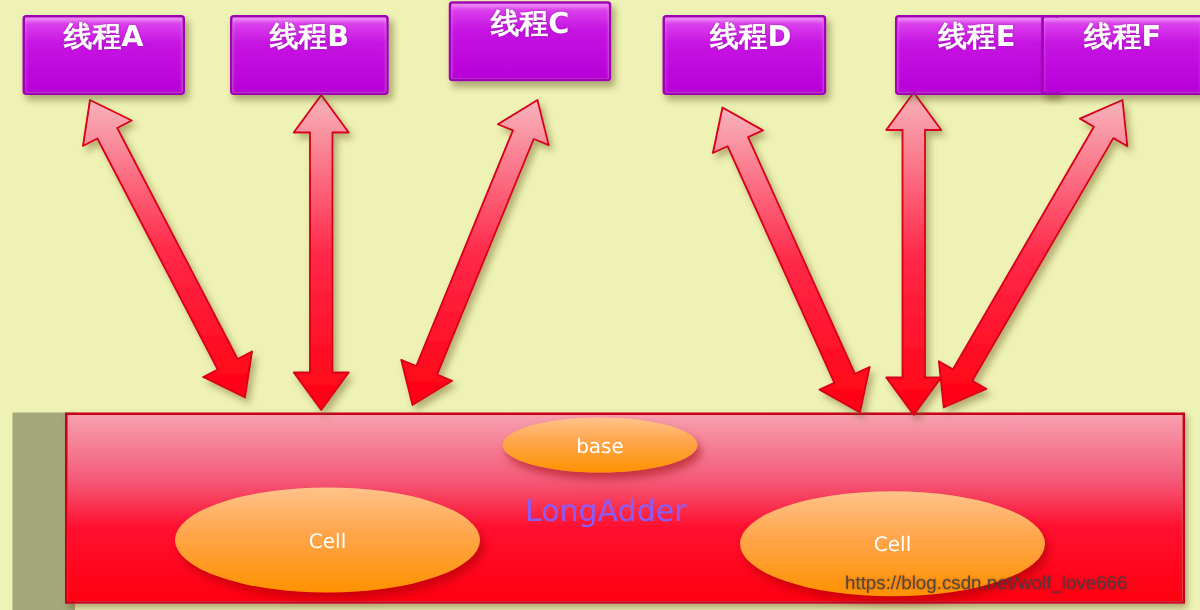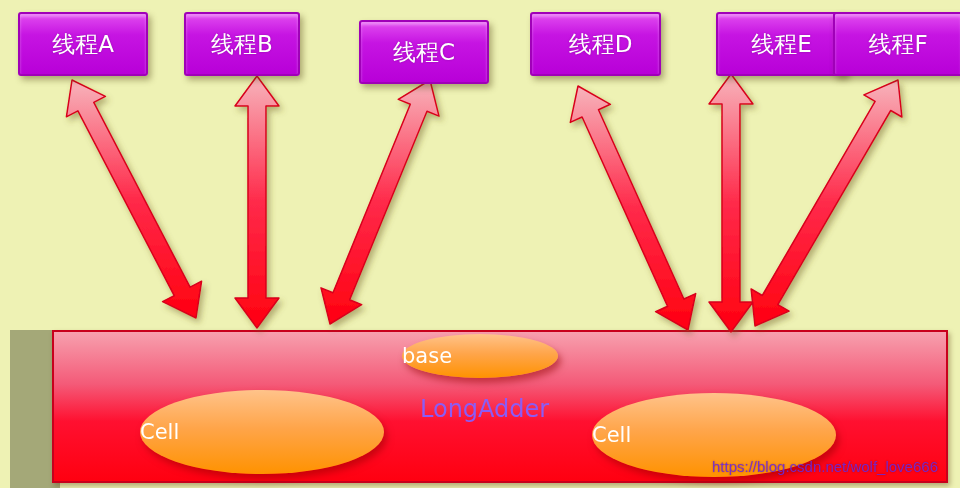--- a/index.html
+++ b/index.html
@@ -3,41 +3,41 @@
   <meta charset="utf-8">
   <style>
     html, body { margin: 0; padding: 0; }
     body { width: 960px; height: 488px; overflow: hidden; background: #eef2b2; position: relative; font-family: "DejaVu Sans", sans-serif; }
     .canvas { position: absolute; left: 0; top: 0; width: 960px; height: 488px; background: #eef2b4; }
     .thread-box {
       position: absolute; height: 64px;
       background: linear-gradient(180deg, #e24cf0 0%, #c614e2 35%, #b800d8 100%);
       border: 2px solid #a000b8; border-radius: 3px;
       box-shadow: 3px 4px 6px rgba(90,80,30,0.45), inset 0 3px 3px rgba(255,255,255,0.35);
-      color: #fff; font-size: 23px; font-weight: normal;
-      display: flex; align-items: center; justify-content: center;
+      color: #fff; font-size: 23px; font-weight: bold;
+      display: flex; align-items: flex-start; justify-content: center;
       text-shadow: 0 0 2px rgba(80,0,90,0.4);
       box-sizing: border-box;
     }
     .left-strip { position: absolute; left: 10px; top: 330px; width: 50px; height: 158px; background: #a4a878; }
     .adder {
       position: absolute; left: 52px; top: 330px; width: 896px; height: 153px;
       background: linear-gradient(180deg, #f7a0ae 0%, #f45a78 35%, #ff1030 60%, #ff0010 100%);
       border: 2px solid #c8001c; box-sizing: border-box;
       box-shadow: 2px 3px 5px rgba(90,60,20,0.4);
     }
     .ellipse {
       position: absolute; border-radius: 50%;
       background: linear-gradient(180deg, #ffc38a 0%, #ffa54a 45%, #ff9200 100%);
       box-shadow: 3px 5px 7px rgba(150,0,0,0.5);
-      color: #fff; display: flex; align-items: center; 
-      font-family: "DejaVu Sans", sans-serif; font-size: 21px;
+      color: #fff; display: flex; align-items: center; justify-content: center;
+      font-family: "DejaVu Sans", sans-serif; font-size: 16px;
     }
     .longadder-label { position: absolute; left: 420px; top: 395px; color: #8b5cf6; font-size: 24px; font-family: "DejaVu Sans", sans-serif; }
-    .watermark { position: absolute; left: 712px; top: 458px; color: #6d28d9; opacity: 0.9; font-size: 15px; font-family: "Liberation Sans", sans-serif; text-shadow: 0 0 2px rgba(120,0,0,0.5); }
+    .watermark { position: absolute; left: 676px; top: 458px; color: #404040; opacity: 0.9; font-size: 15px; font-family: "Liberation Sans", sans-serif; text-shadow: 0 0 2px rgba(120,0,0,0.5); }
     svg.arrows { position: absolute; left: 0; top: 0; }
   </style>
 </head>
 <body>
 
 <div class="canvas">
 
   <div class="left-strip"></div>
 
   <div class="adder"></div>
@@ -59,24 +59,24 @@
         <polygon points="430.0,80.0 398.3,99.4 410.3,104.3 333.0,292.8 321.0,287.9 330.0,324.0 361.7,304.6 349.7,299.7 427.0,111.2 439.0,116.1" fill="url(#arrowGrad)" stroke="#d8001c" stroke-width="1.5" stroke-linejoin="round"></polygon>
         <polygon points="578.0,86.0 570.3,122.4 582.1,117.0 667.5,306.3 655.6,311.7 688.0,330.0 695.7,293.6 683.9,299.0 598.5,109.7 610.4,104.3" fill="url(#arrowGrad)" stroke="#d8001c" stroke-width="1.5" stroke-linejoin="round"></polygon>
         <polygon points="731.0,74.0 709.0,104.0 722.0,104.0 722.0,302.0 709.0,302.0 731.0,332.0 753.0,302.0 740.0,302.0 740.0,104.0 753.0,104.0" fill="url(#arrowGrad)" stroke="#d8001c" stroke-width="1.5" stroke-linejoin="round"></polygon>
         <polygon points="898.0,80.0 863.9,94.9 875.1,101.4 762.3,295.5 751.1,289.0 755.0,326.0 789.1,311.1 777.9,304.6 890.7,110.5 901.9,117.0" fill="url(#arrowGrad)" stroke="#d8001c" stroke-width="1.5" stroke-linejoin="round"></polygon>
       </g>
   </svg>
 
   <div class="thread-box" style="left:18px; top:12px; width:130px;">
       <span>线程A</span>
     </div>
-  <div class="thread-box" style="left:184px; top:12px; width:116px;">
+  <div class="thread-box" style="left:184px; top:12px; width:127px;">
       <span>线程B</span>
     </div>
-  <div class="thread-box" style="left:359px; top:20px; width:130px;">
+  <div class="thread-box" style="left:359px; top:1px; width:130px;">
       <span>线程C</span>
     </div>
   <div class="thread-box" style="left:530px; top:12px; width:131px;padding-left:10px;">
       <span>线程D</span>
     </div>
   <div class="thread-box" style="left:716px; top:12px; width:131px;">
       <span>线程E</span>
     </div>
   <div class="thread-box" style="left:833px; top:12px; width:130px;">
       <span>线程F</span>

